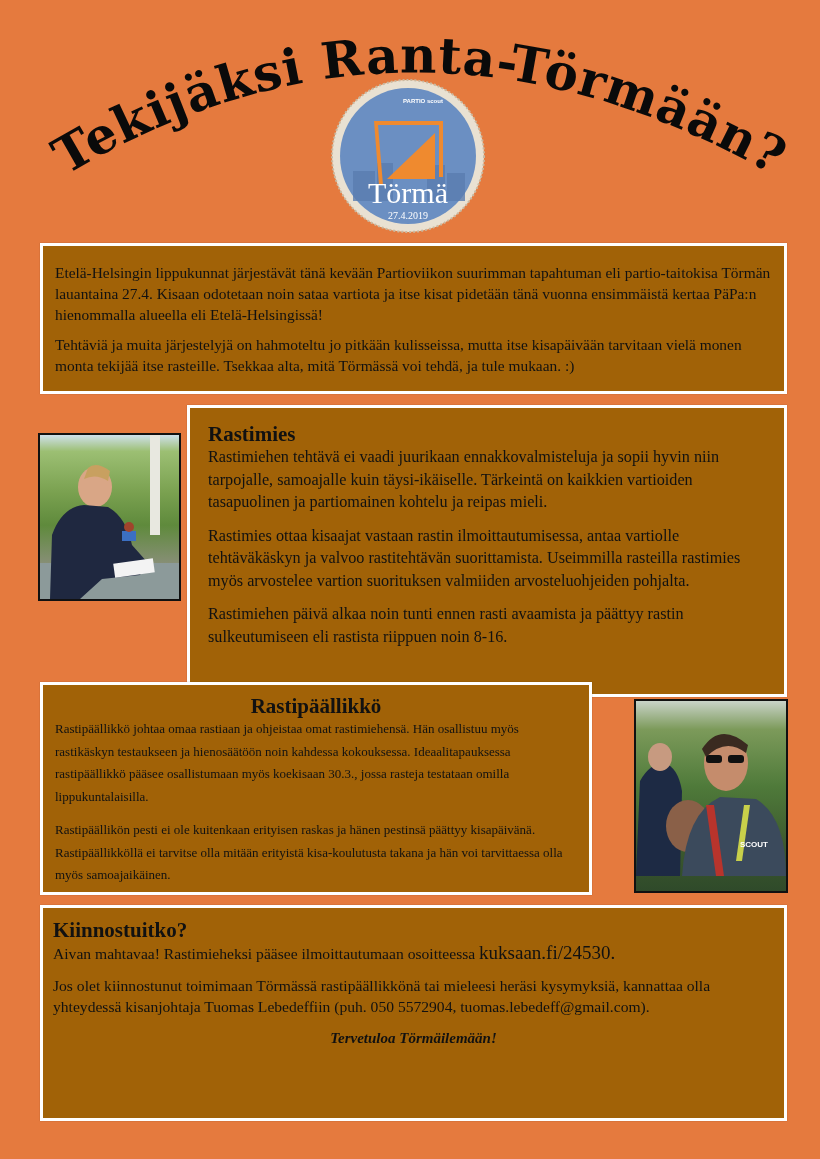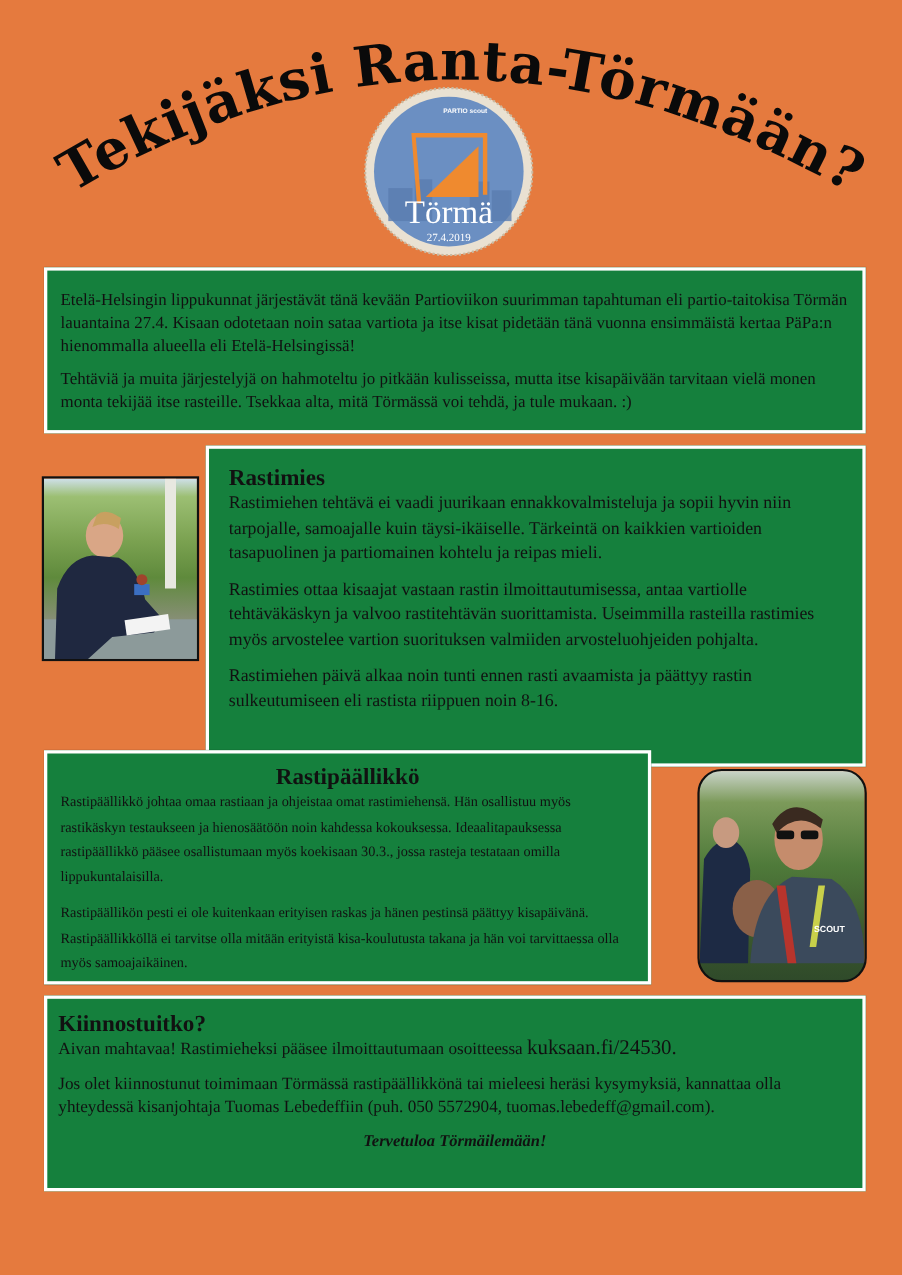--- a/index.html
+++ b/index.html
@@ -19,45 +19,45 @@
     font-weight: bold;
     font-size: 50px;
     fill: #0a0a0a;
     letter-spacing: 1px;
   }
   .logo {
     position: absolute; left: 331px; top: 79px; width: 154px; height: 154px;
   }
   .box {
     position: absolute;
-    background: #15803d;
+    background: #a16207;
     border: 3px solid #ffffff;
     box-sizing: border-box;
     box-shadow: 0 0 1px rgba(0,0,0,0.3);
   }
   .box p { margin: 0 0 9px 0; font-size: 15.6px; line-height: 21.5px; }
   .box h2 { margin: 0; font-size: 21px; font-weight: bold; line-height: 24px; }
   #intro { left: 40px; top: 243px; width: 747px; height: 151px; padding: 16px 12px 0 12px; }
   #intro p { font-size: 15.4px; line-height: 21px; }
   #rastimies { left: 187px; top: 405px; width: 600px; height: 292px; padding: 14px 18px 0 18px; }
   #rastimies p { font-size: 16.2px; line-height: 22.5px; margin-bottom: 11px; }
   #rastipaallikko { left: 40px; top: 682px; width: 552px; height: 213px; padding: 9px 12px 0 12px; }
   #rastipaallikko h2 { text-align: center; }
   #rastipaallikko p { font-size: 13px; line-height: 22.5px; margin-bottom: 11px; }
-  #kiinnostus { left: 40px; top: 905px; width: 747px; height: 178px; padding: 10px 10px 0 10px; }
+  #kiinnostus { left: 40px; top: 905px; width: 747px; height: 216px; padding: 10px 10px 0 10px; }
   #kiinnostus p { font-size: 15.6px; line-height: 21.5px; margin-bottom: 10px; }
   #kiinnostus .url { font-weight: normal; font-size: 19px; }
   #kiinnostus .closing { text-align: center; font-weight: bold; font-style: italic; font-size: 15px; }
   .photo {
     position: absolute; border: 2px solid #111; box-sizing: border-box; overflow: hidden;
   }
   #photo-left { left: 38px; top: 433px; width: 143px; height: 168px;
     background: linear-gradient(180deg, #cfe0ea 0%, #9cbf73 10%, #7aa150 35%, #5f8a3c 55%, #8a8f7a 80%, #7c8a86 100%); }
   #photo-right { left: 634px; top: 699px; width: 154px; height: 194px;
-    background: linear-gradient(180deg, #c9d3c8 0%, #7c9a5a 15%, #4f7a3a 45%, #3d5a2e 75%, #2f4a2a 100%); border-radius: 22px; }
+    background: linear-gradient(180deg, #c9d3c8 0%, #7c9a5a 15%, #4f7a3a 45%, #3d5a2e 75%, #2f4a2a 100%); }
 </style>
 </head>
 <body>
 
 <svg class="title-arc" viewBox="0 0 820 240">
   <defs>
     <path id="arcPath" d="M 50 185 Q 410 -40 790 185" fill="none"></path>
   </defs>
   <text>
     <textPath href="#arcPath" startOffset="50%" text-anchor="middle">Tekijäksi Ranta-Törmään?</textPath>

